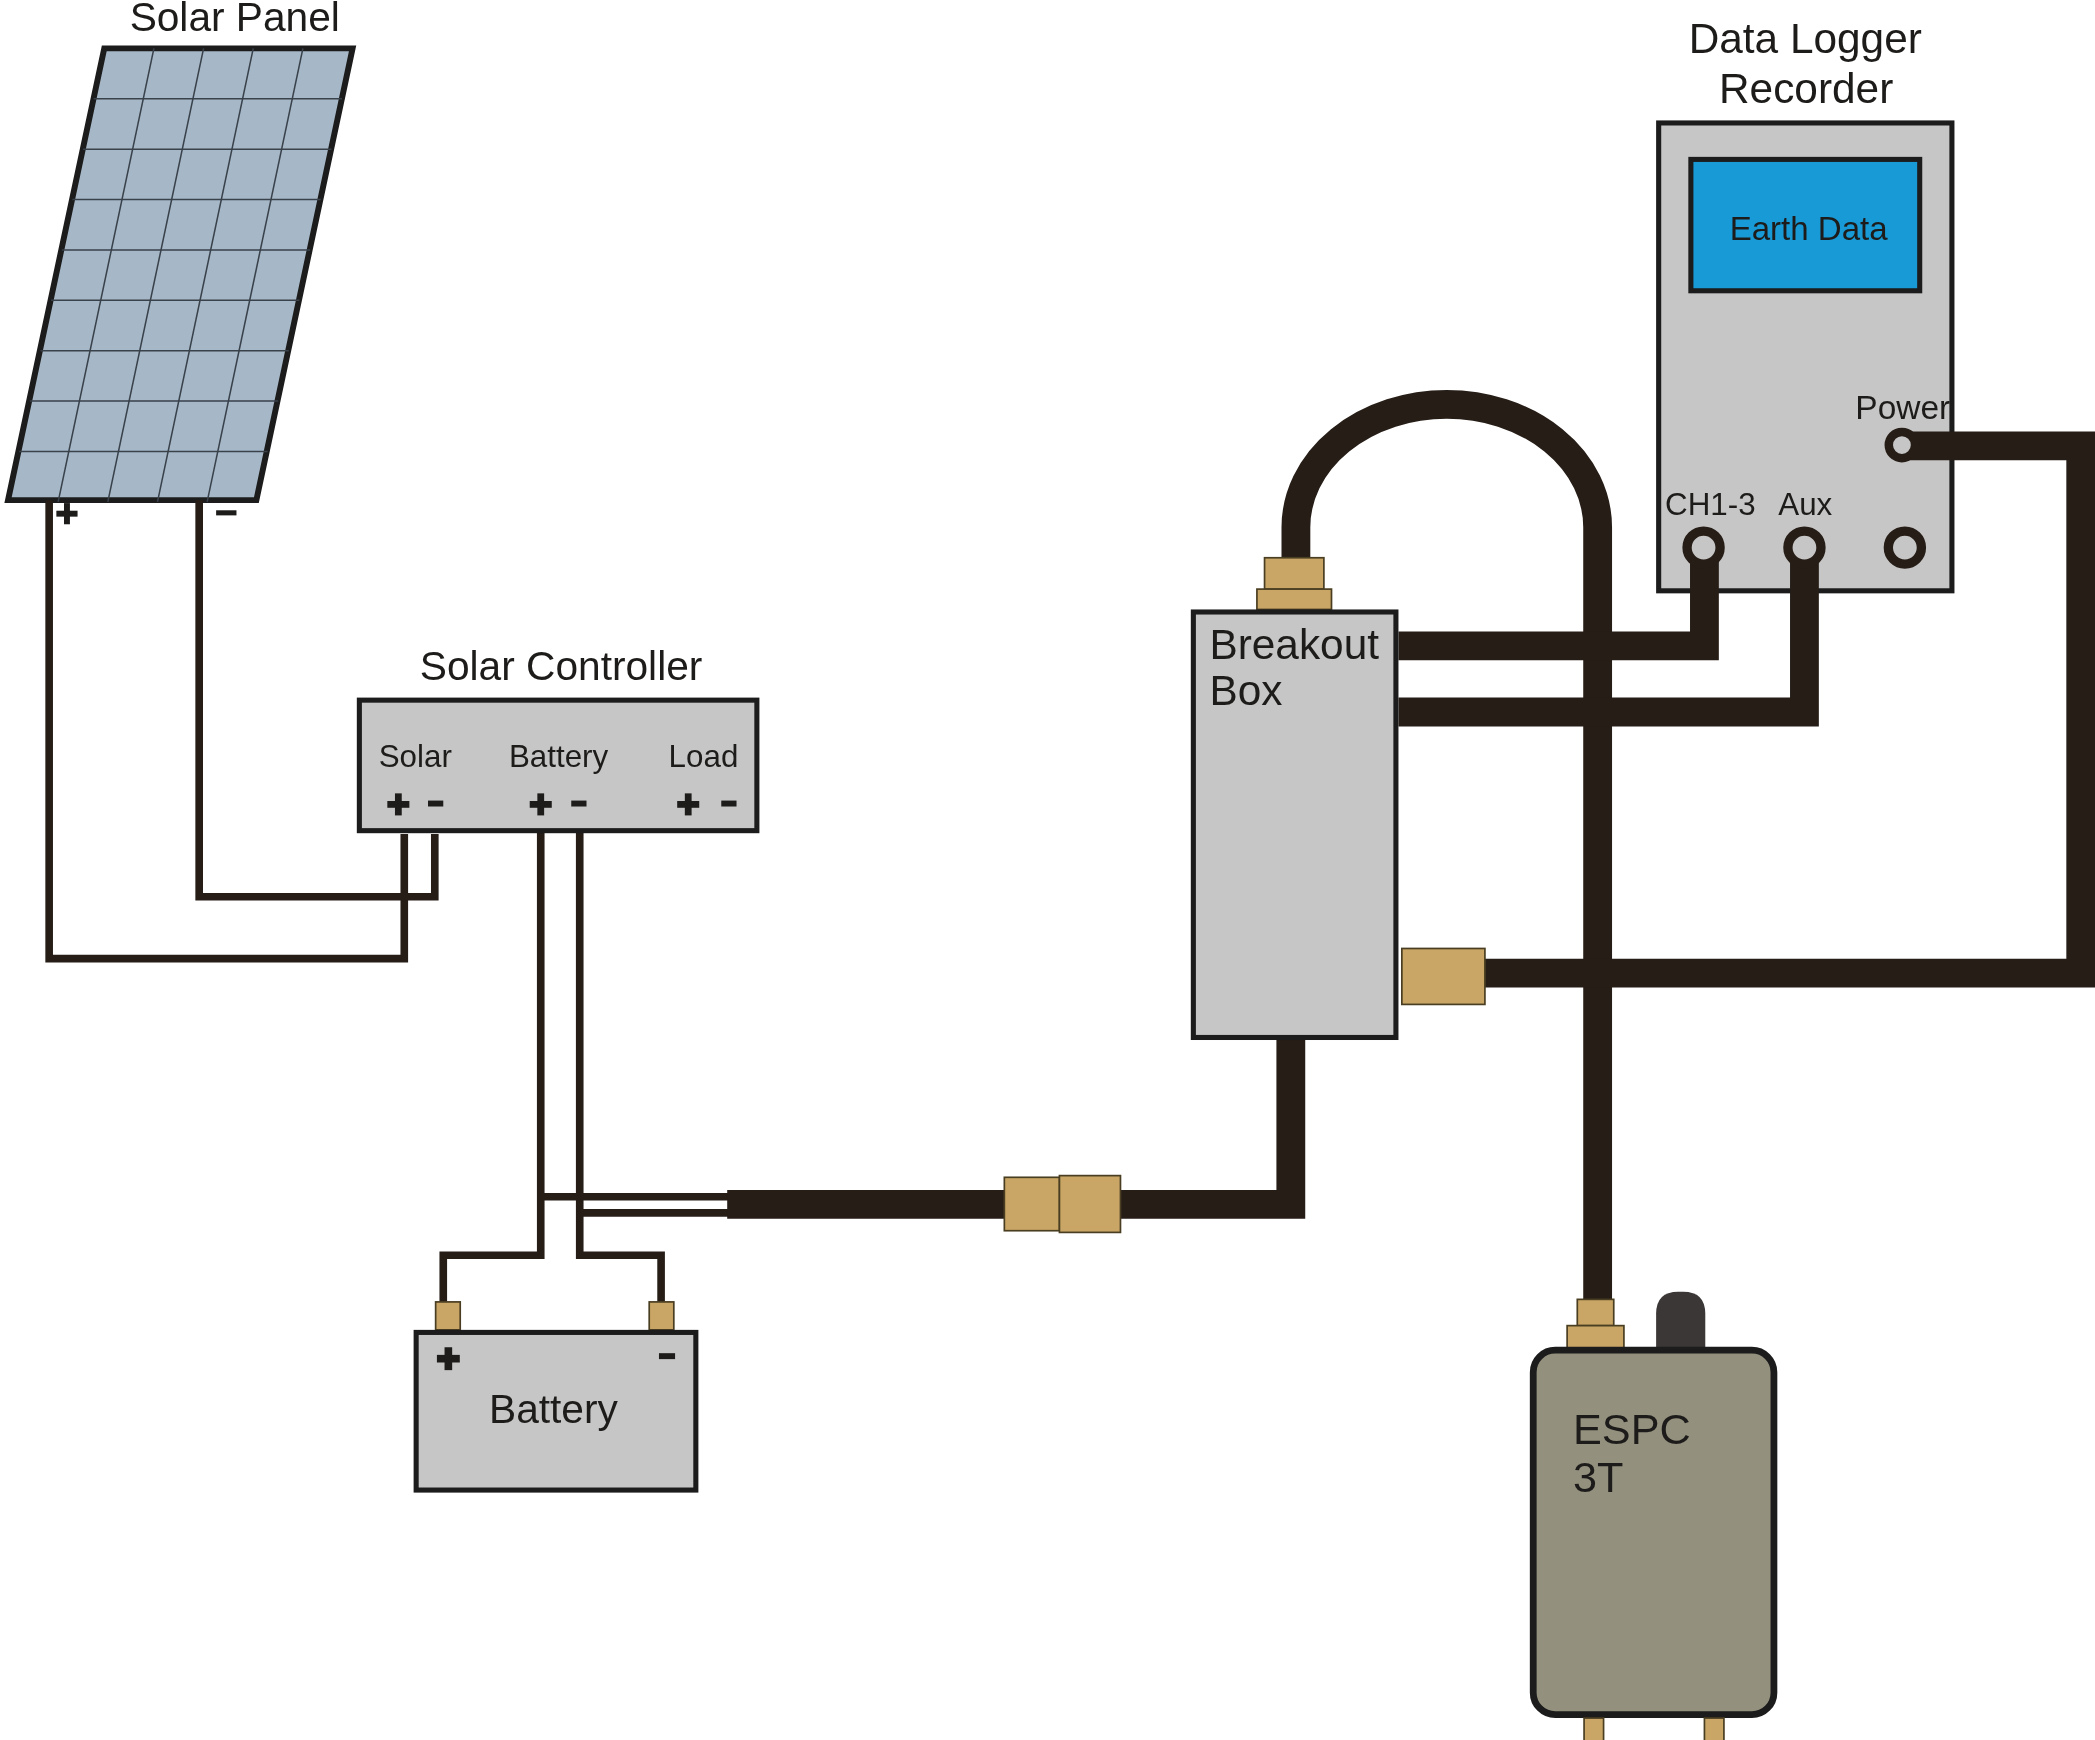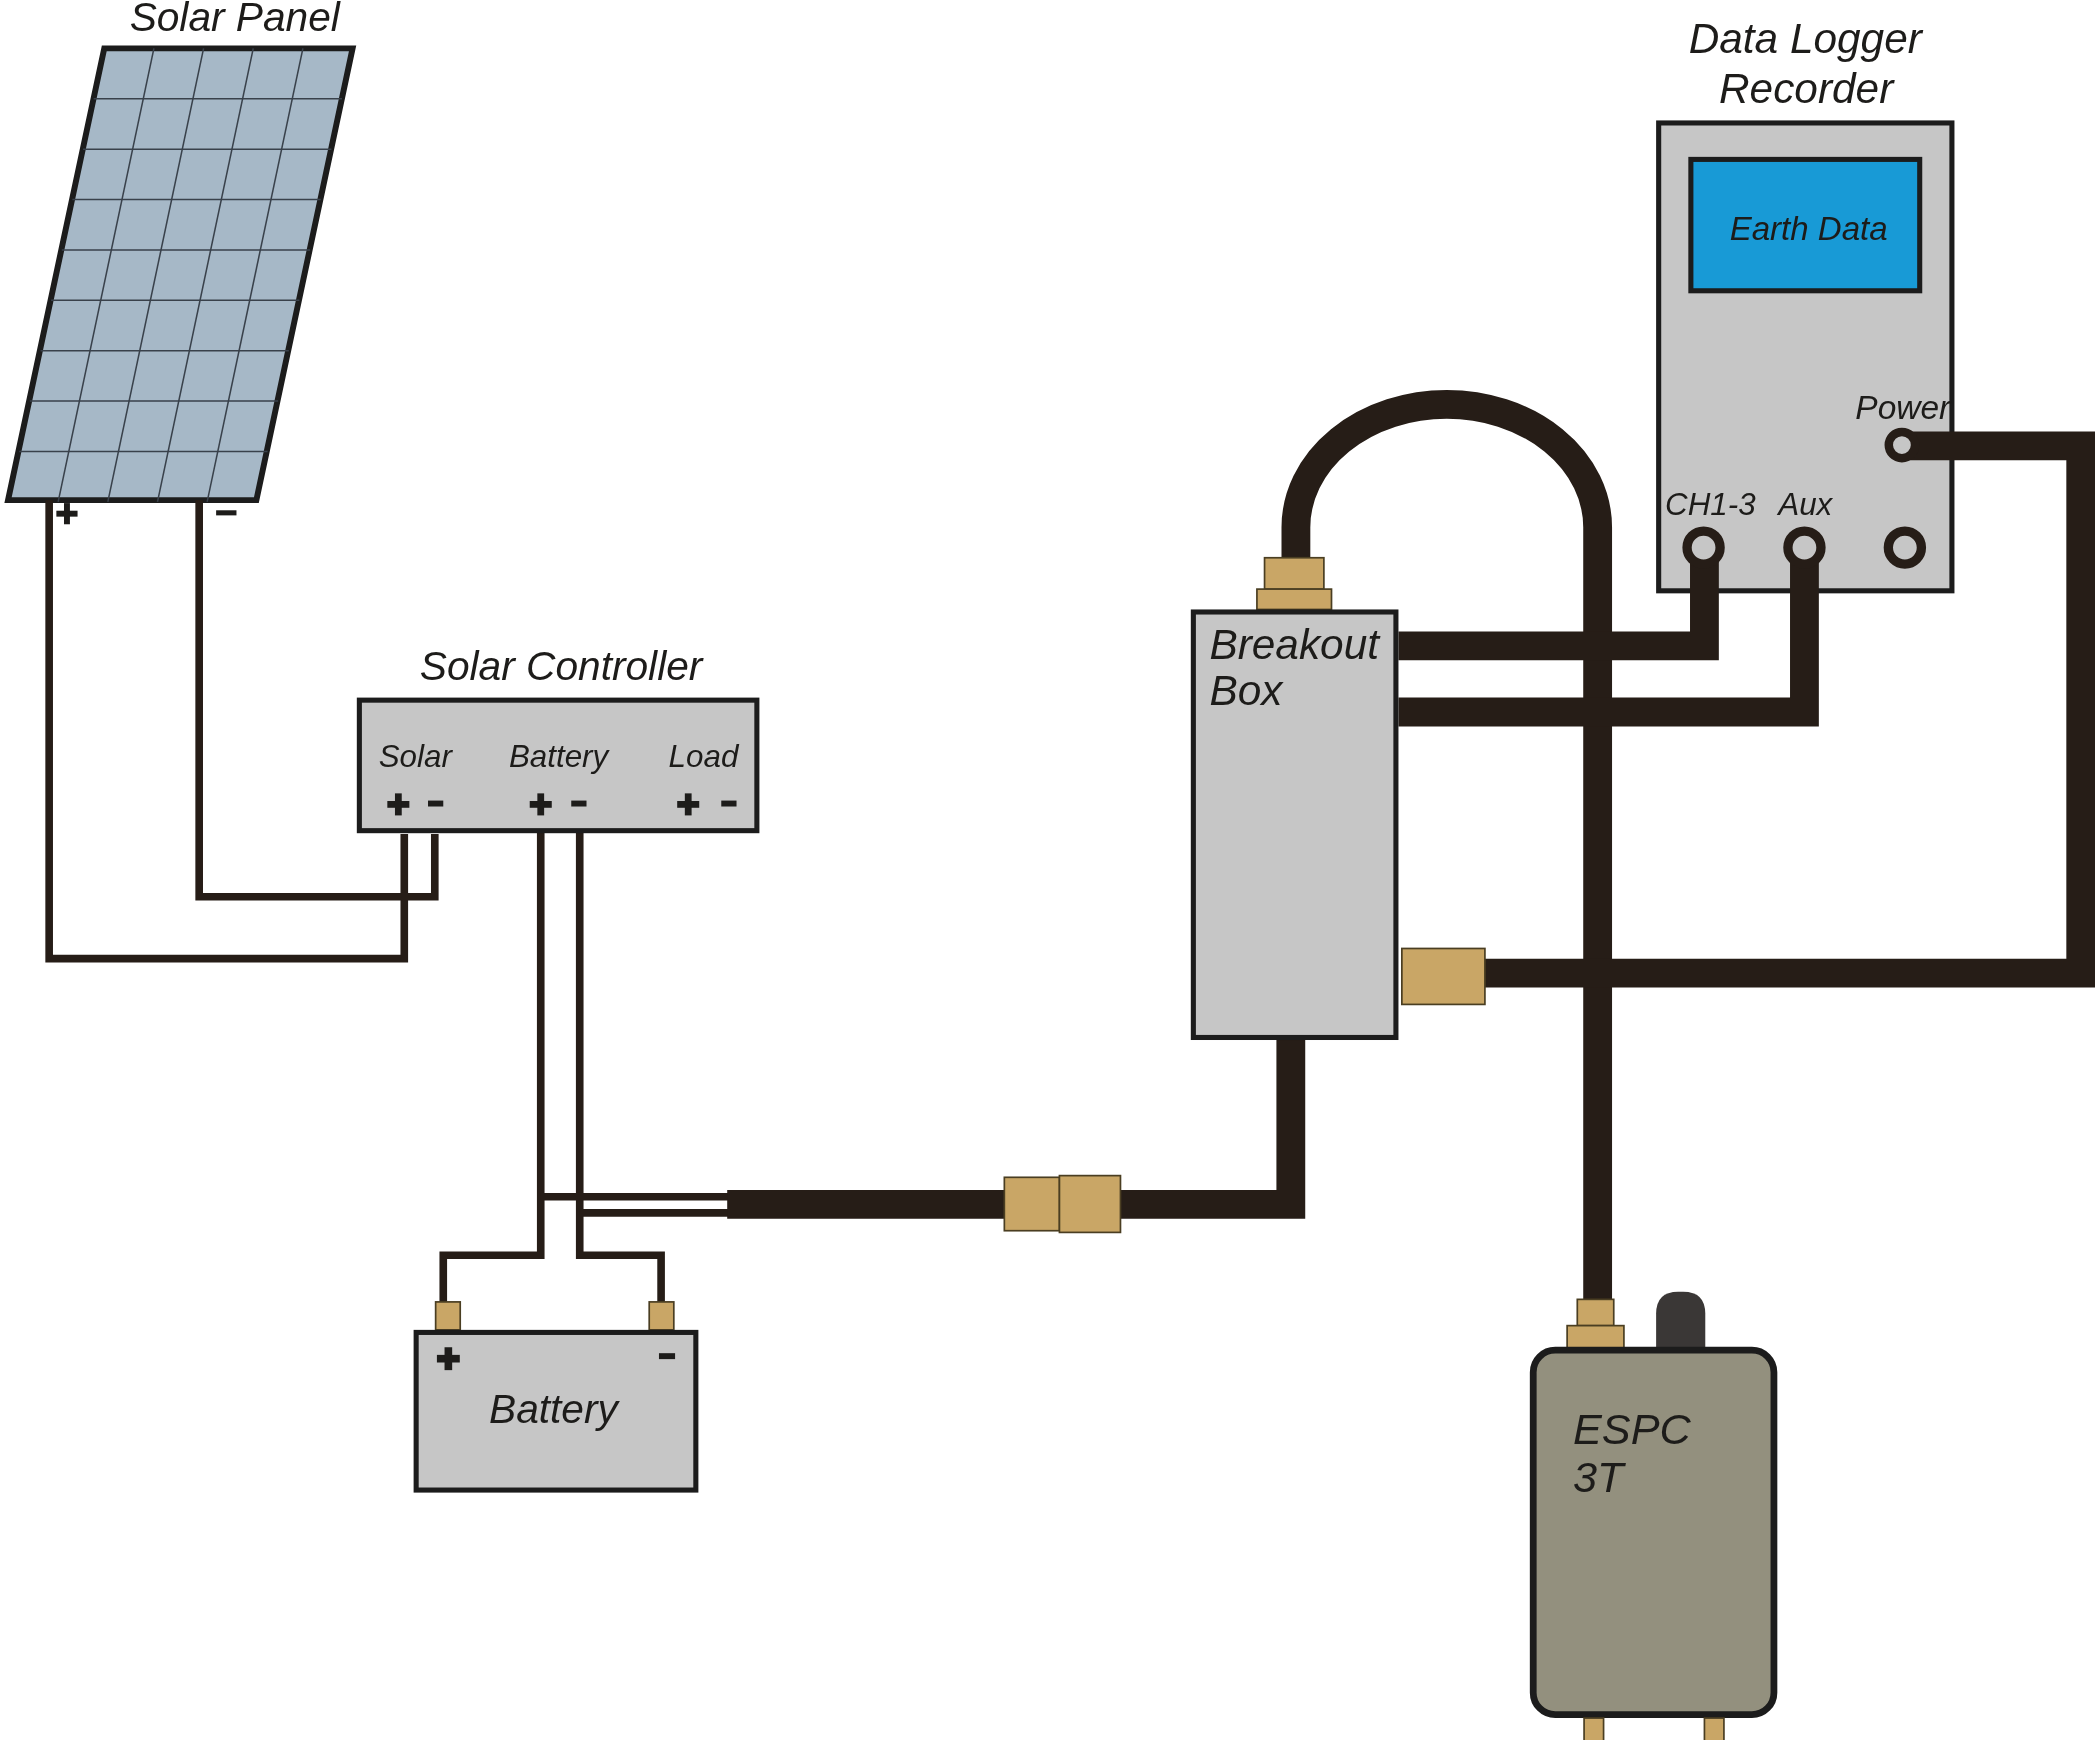--- a/index.html
+++ b/index.html
@@ -1,16 +1,16 @@
 <!DOCTYPE html>
 <html style="font-size:13.6px"><head>
 <meta charset="utf-8">
 <style>
   html,body{margin:0;padding:0;background:#fff;}
-  #page{width:2096px;height:1741px;position:relative;overflow:hidden;background:#fff;font-style:italic;}
+  #page{width:2096px;height:1741px;position:relative;overflow:hidden;background:#fff;}
   svg{display:block;}
   text{font-family:"Liberation Sans", sans-serif;fill:#1d1c1a;}
 </style>
 </head>
 <body>
 <div id="page">
 <svg width="2096" height="1741" viewBox="0 0 2473 2054" xmlns="http://www.w3.org/2000/svg">
   <rect x="0" y="0" width="2473" height="2054" fill="#ffffff"></rect>
 
   <g stroke="#1c1c1c">

